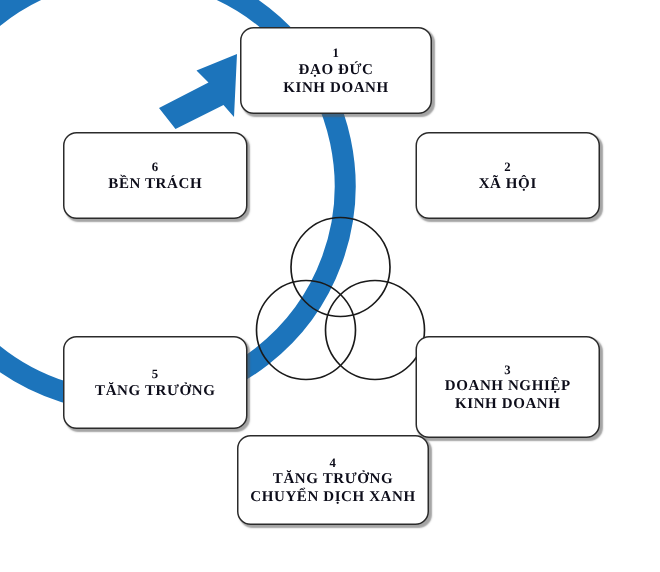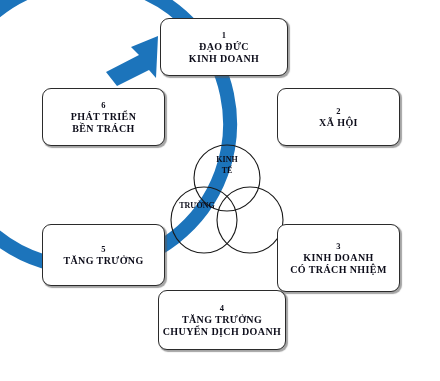--- a/index.html
+++ b/index.html
@@ -92,56 +92,50 @@
       <polygon points="158,36 131,47 139,55 106,72 117,86 149,70 156,78" fill="#1C74BB"></polygon>
     </g>
   </svg>
 
   <div id="venn-layer">
     <svg viewBox="0 0 118 118" width="118" height="118">
       <circle cx="59" cy="36" r="33" fill="#ffffff" fill-opacity="0.0" stroke="#1a1a1a" stroke-width="1.1"></circle>
       <circle cx="36" cy="78" r="33" fill="#ffffff" fill-opacity="0.0" stroke="#1a1a1a" stroke-width="1.1"></circle>
       <circle cx="82" cy="78" r="33" fill="#ffffff" fill-opacity="0.0" stroke="#1a1a1a" stroke-width="1.1"></circle>
     </svg>
-    <div class="venn-label" id="venn-label-kinhte">
-      <div>KINH</div>
-      <div>TẾ</div>
-    </div>
     <div class="venn-label" id="venn-label-moitruong">
-      <div>TRƯỜNG</div>
     </div>
   </div>
 
   <div class="node-box" id="box-1">
     <div class="node-num">1</div>
     <div class="node-line">ĐẠO ĐỨC</div>
     <div class="node-line">KINH DOANH</div>
   </div>
 
   <div class="node-box" id="box-2">
     <div class="node-num">2</div>
     <div class="node-line">XÃ HỘI</div>
   </div>
 
   <div class="node-box" id="box-3">
     <div class="node-num">3</div>
+    <div class="node-line">DOANH NGHIỆP</div>
     <div class="node-line">KINH DOANH</div>
-    <div class="node-line">CÓ TRÁCH NHIỆM</div>
   </div>
 
   <div class="node-box" id="box-4">
     <div class="node-num">4</div>
     <div class="node-line">TĂNG TRƯỞNG</div>
-    <div class="node-line">CHUYỂN DỊCH DOANH</div>
+    <div class="node-line">CHUYỂN DỊCH XANH</div>
   </div>
 
   <div class="node-box" id="box-5">
     <div class="node-num">5</div>
     <div class="node-line">TĂNG TRƯỞNG</div>
   </div>
 
   <div class="node-box" id="box-6">
     <div class="node-num">6</div>
-    <div class="node-line">PHÁT TRIỂN</div>
     <div class="node-line">BỀN TRÁCH</div>
   </div>
 
 </div>
 
 </body></html>

